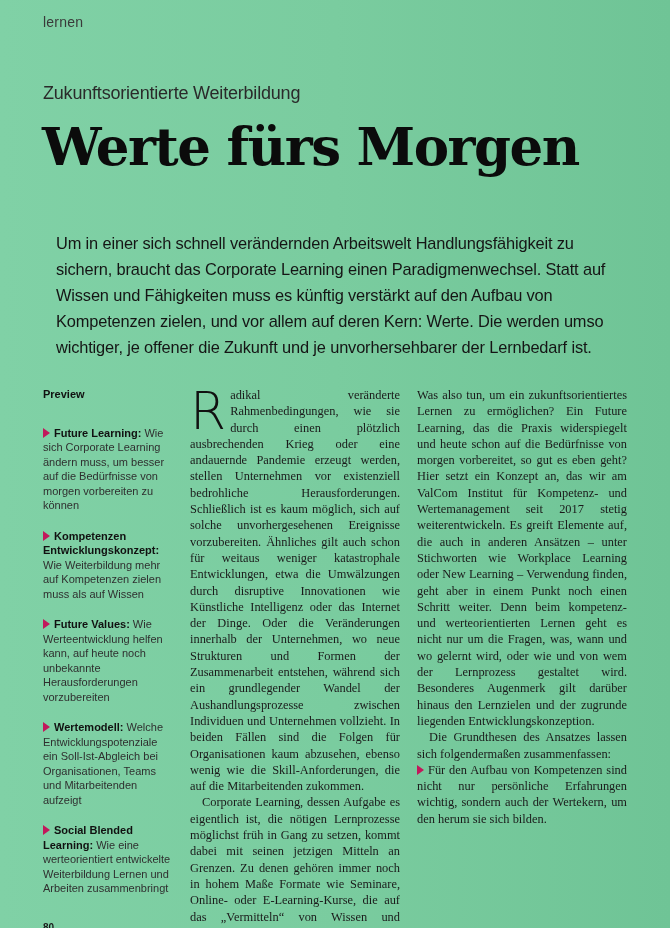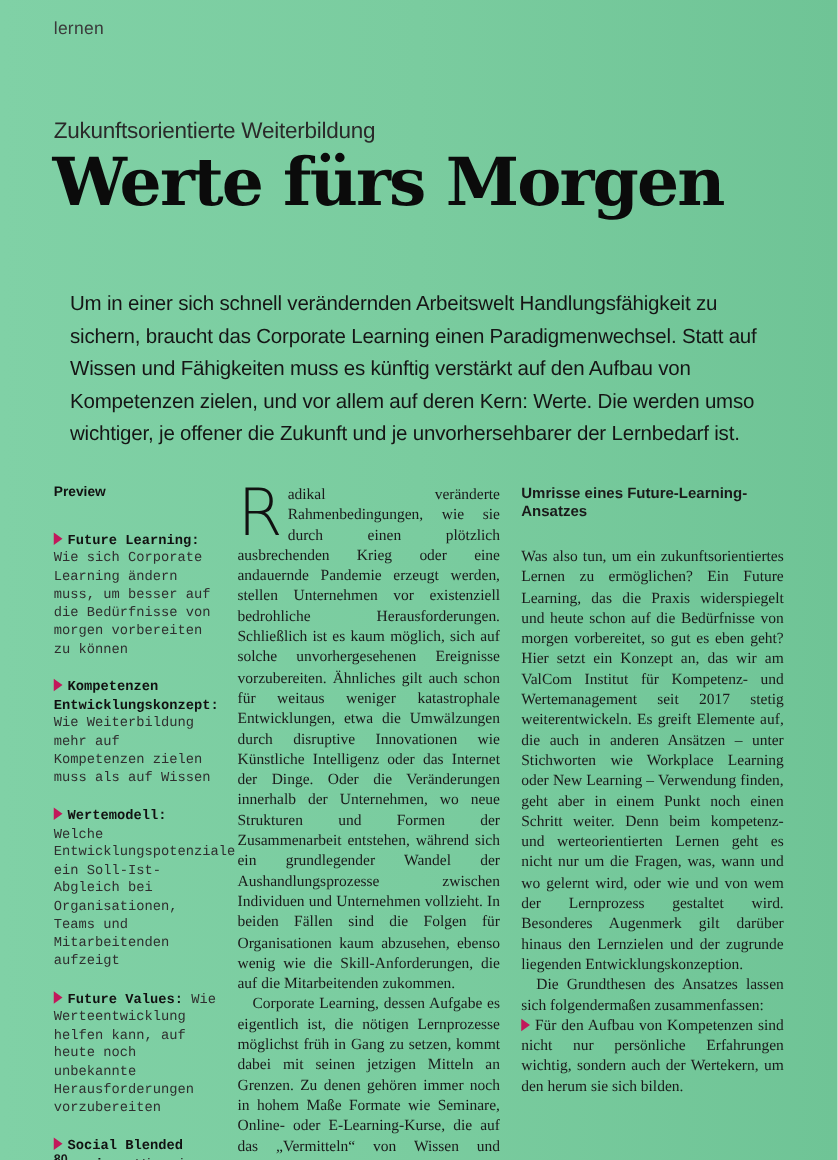--- a/index.html
+++ b/index.html
@@ -7,38 +7,38 @@
     width: 670px; height: 928px; overflow: hidden; position: relative;
     background: linear-gradient(90deg, #80d1a6 0%, #7acc9f 50%, #6fc496 100%);
     color: #1a1a1a;
     font-family: "Liberation Sans", sans-serif;
   }
   .section-label {
     position: absolute; left: 43px; top: 14px;
     font-size: 14px; color: #3a3a3a; font-weight: 400; letter-spacing: 0.2px;
   }
   .kicker {
-    position: absolute; left: 43px; top: 94px;
+    position: absolute; left: 43px; top: 83px;
     font-size: 18px; color: #2a2a2a; letter-spacing: -0.2px;
   }
   .headline {
     position: absolute; left: 42px; top: 116px; margin: 0;
     font-family: "DejaVu Serif", serif; font-weight: bold;
     font-size: 53px; letter-spacing: -1.5px; color: #0b0b0b; line-height: 1.15;
   }
   .lead {
     position: absolute; left: 56px; top: 230px; width: 560px; margin: 0;
     font-size: 16.4px; line-height: 26px; color: #151515; letter-spacing: -0.15px;
   }
   .preview {
     position: absolute; left: 43px; top: 387px; width: 132px;
     font-size: 11px; line-height: 14.5px; color: #2f2f2f;
   }
   .preview-title { font-weight: bold; margin-bottom: 24px; color: #111; }
-  .preview-item { margin-bottom: 16px; font-family: Liberation Mono, monospace; }
+  .preview-item { margin-bottom: 16px; }
   .preview-item b { color: #111; }
   .arrow {
     display: inline-block; width: 0; height: 0;
     border-top: 5px solid transparent; border-bottom: 5px solid transparent;
     border-left: 7px solid #c2185b; margin-right: 4px; vertical-align: -1px;
   }
   .col {
     position: absolute; top: 387px; width: 210px;
     font-family: "Liberation Serif", serif; font-size: 12.4px; line-height: 16.3px;
     color: #1a1a1a; text-align: justify; hyphens: manual;
@@ -70,37 +70,36 @@
 
 <div class="preview">
   <div class="preview-title">Preview</div>
   <div class="preview-item">
     <span class="arrow"></span><b>Future Learning:</b><span> Wie sich Corporate Learning ändern muss, um besser auf die Bedürfnisse von morgen vorbereiten zu können</span>
   </div>
   <div class="preview-item">
     <span class="arrow"></span><b>Kompetenzen Entwicklungskonzept:</b><span> Wie Weiterbildung mehr auf Kompetenzen zielen muss als auf Wissen</span>
   </div>
   <div class="preview-item">
-    <span class="arrow"></span><b>Wertemodell:</b><span> Welche Entwicklungspotenziale ein Soll-Ist-Abgleich bei Organisationen, Teams  und Mitarbeitenden aufzeigt</span>
+    <span class="arrow"></span><b>Future Values:</b><span> Wie Werteentwicklung helfen kann, auf heute noch unbekannte Herausforderungen vorzubereiten</span>
   </div>
   <div class="preview-item">
-    <span class="arrow"></span><b>Future Values:</b><span> Wie Werteentwicklung helfen kann, auf heute noch unbekannte Herausforderungen vorzubereiten</span>
+    <span class="arrow"></span><b>Wertemodell:</b><span> Welche Entwicklungspotenziale ein Soll-Ist-Abgleich bei Organisationen, Teams  und Mitarbeitenden aufzeigt</span>
   </div>
   <div class="preview-item">
     <span class="arrow"></span><b>Social Blended Learning:</b><span> Wie eine werteorientiert entwickelte Weiterbildung Lernen und Arbeiten zusammenbringt</span>
   </div>
 </div>
 
 <div class="col col-mid">
   <span class="dropcap">R</span>
   <p>adikal veränderte Rahmenbedingungen, wie sie durch einen plötzlich ausbrechenden Krieg oder eine andauernde Pandemie erzeugt werden, stellen Unternehmen vor existenziell bedrohliche Herausforderungen. Schließlich ist es kaum möglich, sich auf solche unvorhergesehenen Ereignisse vorzubereiten. Ähnliches gilt auch schon für weitaus weniger katastrophale Entwicklungen, etwa die Umwälzungen durch disruptive Innovationen wie Künstliche Intelligenz oder das Internet der Dinge. Oder die Veränderungen innerhalb der Unternehmen, wo neue Strukturen und Formen der Zusammenarbeit entstehen, während sich ein grundlegender Wandel der Aushandlungsprozesse zwischen Individuen und Unternehmen vollzieht. In beiden Fällen sind die Folgen für Organisationen kaum abzusehen, ebenso wenig wie die Skill-Anforderungen, die auf die Mitarbeitenden zukommen.</p>
   <p class="indent">Corporate Learning, dessen Aufgabe es eigentlich ist, die nötigen Lernprozesse möglichst früh in Gang zu setzen, kommt dabei mit seinen jetzigen Mitteln an Grenzen. Zu denen gehören immer noch in hohem Maße Formate wie Seminare, Online- oder E-Learning-Kurse, die auf das „Vermitteln“ von Wissen und Fertigkeiten zielen, die wiederum in relativ starren Curricula fixiert sind. Das daraus folgende Bulimielernen ist jedoch kaum geeignet, um Organisationen und Mitarbeitende auf die Herausforderungen von Digitalisierung, Agilisierung und New Work vorzubereiten. Geschweige denn, dass es auf diese Weise gelingen könnte, der Zeit voraus zu sein.</p>
 </div>
 
 <div class="col col-right">
-  <h2 class="subhead">Umrisse eines Future-Learning-Ansatzes</h2>
   <p>Was also tun, um ein zukunftsorientiertes Lernen zu ermöglichen? Ein Future Learning, das die Praxis widerspiegelt und heute schon auf die Bedürfnisse von morgen vorbereitet, so gut es eben geht? Hier setzt ein Konzept an, das wir am ValCom Institut für Kompetenz- und Wertemanagement seit 2017 stetig weiterentwickeln. Es greift Elemente auf, die auch in anderen Ansätzen – unter Stichworten wie Workplace Learning oder New Learning – Verwendung finden, geht aber in einem Punkt noch einen Schritt weiter. Denn beim kompetenz- und werteorientierten Lernen geht es nicht nur um die Fragen, was, wann und wo gelernt wird, oder wie und von wem der Lernprozess gestaltet wird. Besonderes Augenmerk gilt darüber hinaus den Lernzielen und der zugrunde liegenden Entwicklungskonzeption.</p>
   <p class="indent">Die Grundthesen des Ansatzes lassen sich folgendermaßen zusammenfassen:</p>
   <p class="bullet"><span class="arrow"></span><span>Für den Aufbau von Kompetenzen sind nicht nur persönliche Erfahrungen wichtig, sondern auch der Wertekern, um den herum sie sich bilden.</span></p>
 
 </div>
 
 <div class="page-num">80</div>
 
 </body></html>

